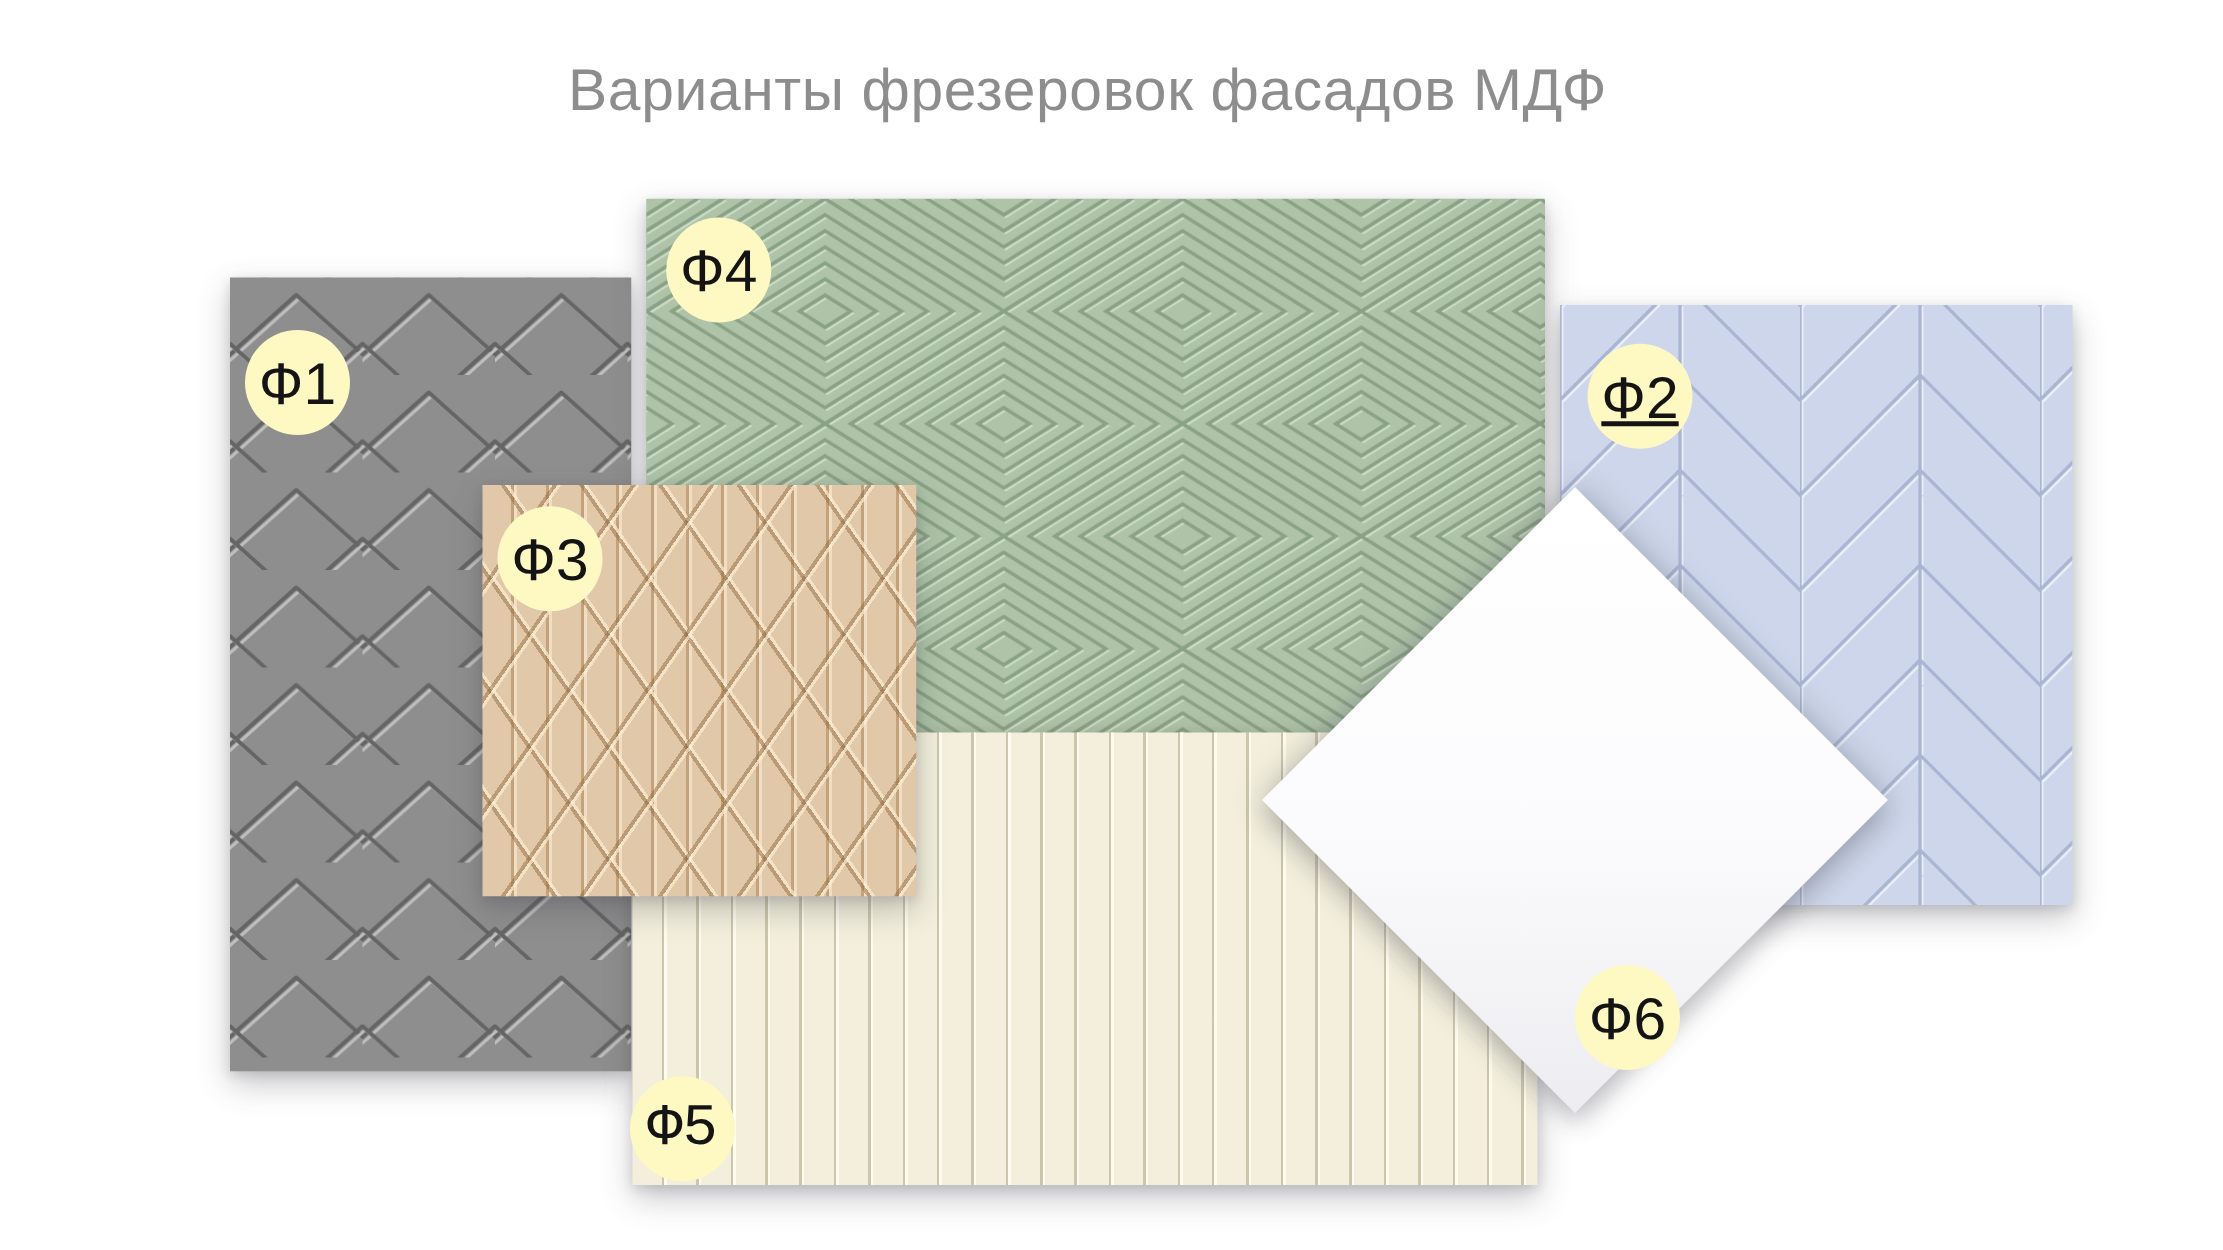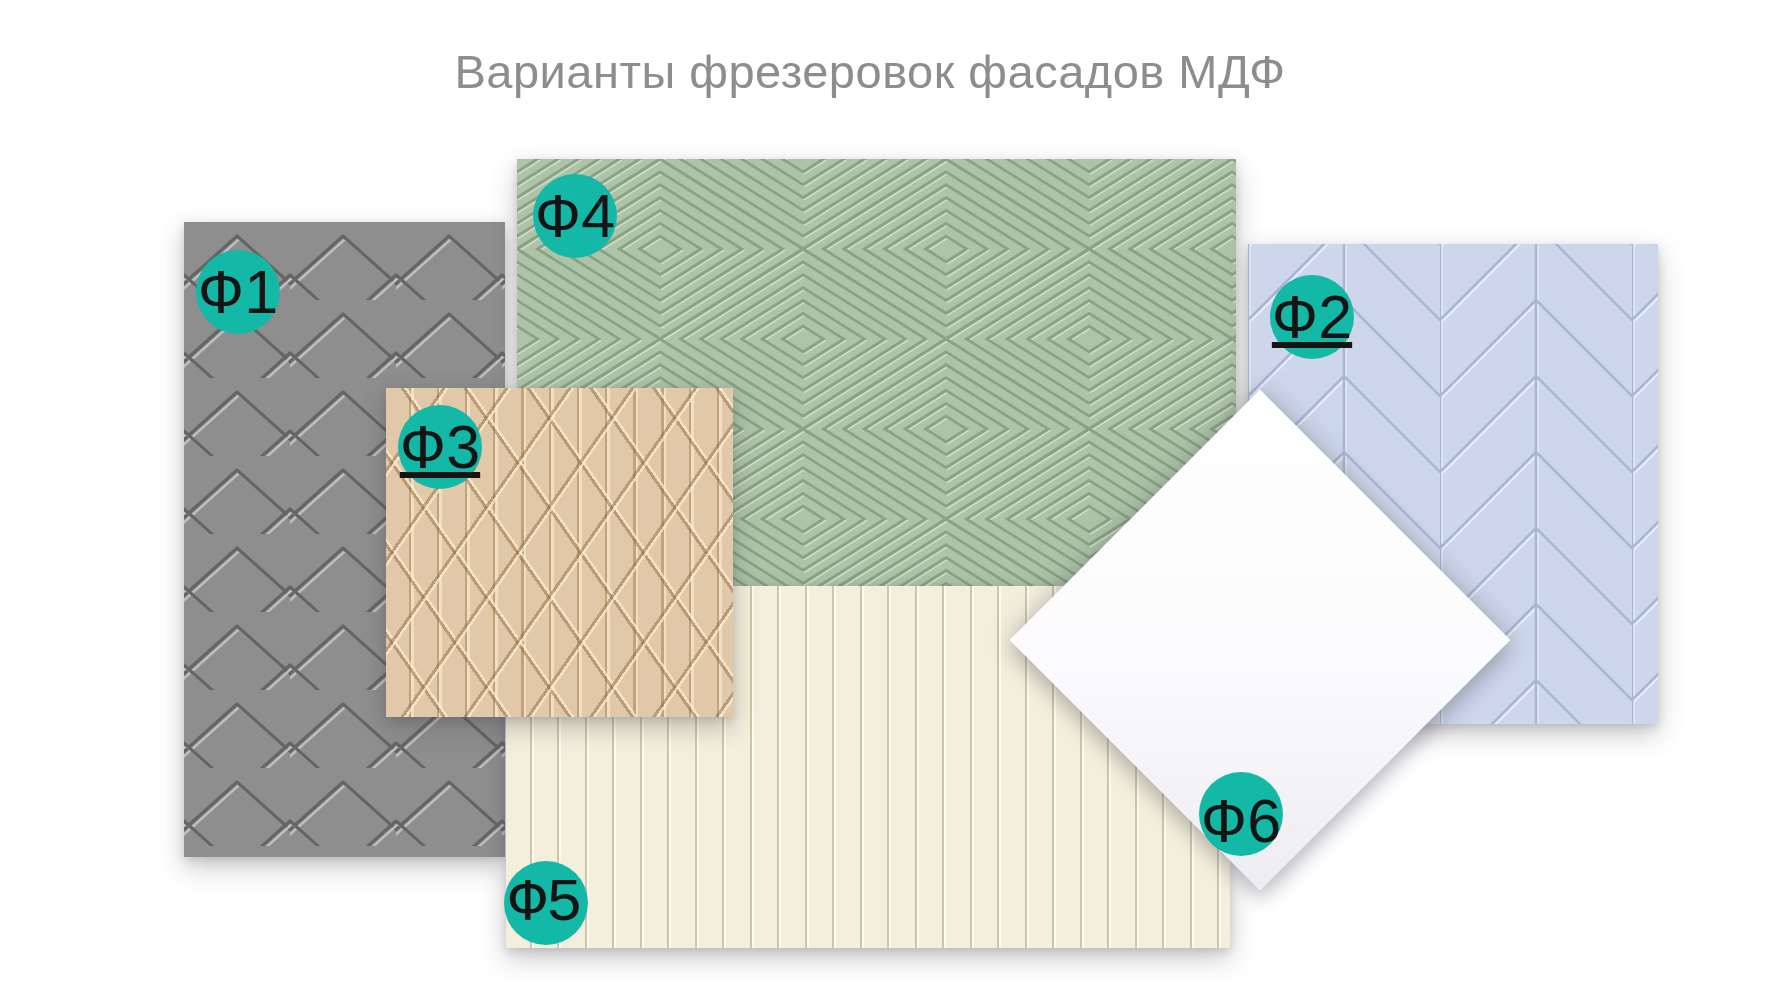--- a/index.html
+++ b/index.html
@@ -46,30 +46,30 @@
         rgba(0,0,0,0) 0px, rgba(0,0,0,0) 23px,
         rgba(150,105,55,.40) 23px, rgba(150,105,55,.40) 25.5px,
         rgba(255,240,215,.55) 25.5px, rgba(255,240,215,.55) 28px),
       var(--c-f3,#e0c8a9);}
   .panel-f6{left:1083px;top:463px;width:354px;height:354px;z-index:4;
     transform:rotate(45deg);
     background:linear-gradient(135deg, var(--c-f6,#ffffff) 0%, #fbfbfd 55%, #ededf1 100%);
     box-shadow:0 0 26px rgba(90,90,100,.35), 8px 8px 18px rgba(90,90,100,.22);}
   .badge{
     position:absolute;width:84px;height:84px;border-radius:50%;
-    background:#14b8a6;z-index:6;
+    background:#fef9c3;z-index:6;
     display:flex;align-items:center;justify-content:center;
-    font-size:61px;font-weight:500;color:#141414;
-  }
-  .badge-f1{left:196px;top:250px;align-items:center;}
+    font-size:47px;font-weight:500;color:#141414;
+  }
+  .badge-f1{left:196px;top:264px;align-items:center;}
   .badge-f4{left:533px;top:174px;}
   .badge-f2{left:1270px;top:275px;text-decoration:underline;}
-  .badge-f3{left:398px;top:405px;text-decoration:underline;}
+  .badge-f3{left:398px;top:405px;}
   .badge-f5{left:504px;top:861px;font-family:Liberation Mono, monospace;}
-  .badge-f6{left:1199px;top:772px;align-items:flex-end;}
+  .badge-f6{left:1260px;top:772px;}
   .defs-holder{position:absolute;width:0;height:0;overflow:hidden;}
 </style>
 </head>
 <body style="--title-color: #8d8d8d; --c-f1: #8e8e8e; --c-f2: #cdd6ea; --c-f3: #e0c8a9; --c-f4: #aec3a8; --c-f5: #f3efdc; --c-f6: #ffffff;">
 
 <svg class="defs-holder" aria-hidden="true">
   <defs>
     <pattern id="pat-f1" width="106" height="78" patternUnits="userSpaceOnUse">
       <g fill="none" stroke-linecap="round" stroke-linejoin="round">
         <path d="M-5,66 L53,14 L111,66" stroke="#bfbfbf" stroke-width="2.4" transform="translate(2.4,2.8)"></path>

